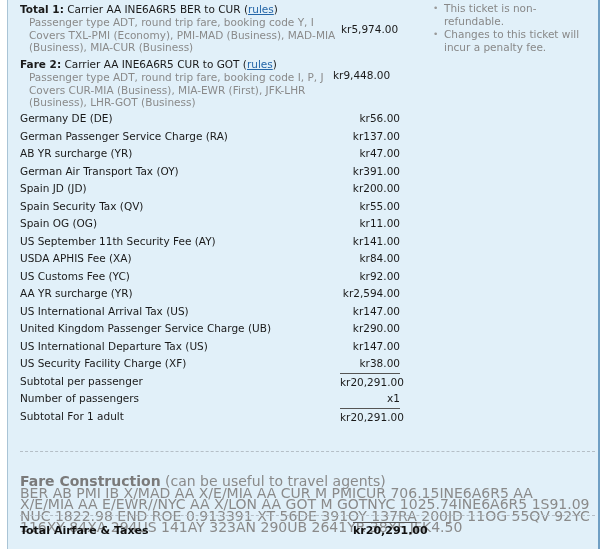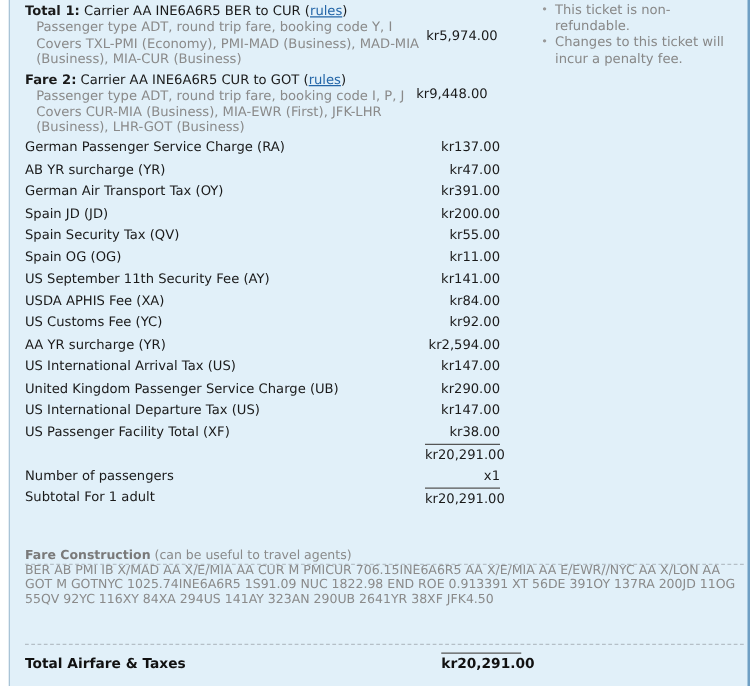--- a/index.html
+++ b/index.html
@@ -29,21 +29,21 @@
     .notes li::before { content: "\2022"; position: absolute; left: 0; top: 0; font-size: 9px; color: #999; }
     .rows { position: absolute; left: 20px; top: 110px; width: 380px; }
     .row { position: relative; height: 17.5px; line-height: 17.5px; color: #1a1a1a; }
     .row .lbl { position: absolute; left: 0; }
     .row .amt { position: absolute; right: 0; text-align: right; }
     .row.topline .amt { border-top: 1px solid #555; width: 60px; line-height: 16.5px; }
     .sep {
       position: absolute; left: 20px; width: 575px;
       border-top: 1px dashed #b5bfc7; height: 0;
     }
-    .fc { position: absolute; left: 20px; top: 439px; width: 570px; color: #8a8a8a; line-height: 11.5px; font-size: 10px; }
+    .fc { position: absolute; left: 20px; top: 476px; width: 570px; color: #8a8a8a; line-height: 11.5px; font-size: 14px; }
     .fc b { color: #7a7a7a; }
     .total { position: absolute; left: 20px; top: 524px; width: 380px; height: 20px; }
     .total .lbl { position: absolute; left: 0; font-weight: bold; font-size: 11px; color: #111; }
     .total .amt { position: absolute; left: 333px; width: 64px; font-weight: bold; font-size: 11px; color: #111; border-top: 1px solid #555; padding-top: 1px; top: -2px; }
   </style>
 </head>
 <body>
 
 <div class="panel"></div>
 
@@ -60,20 +60,24 @@
 <div class="fare-amount" style="top:69px; left:333px;">kr9,448.00</div>
 
 <div class="notes">
   <ul>
     <li>This ticket is non-refundable.</li>
     <li>Changes to this ticket will incur a penalty fee.</li>
   </ul>
 </div>
 
 <div class="rows">
+  <div class="row">
+      <span class="lbl">Germany DE (DE)</span>
+      <span class="amt">kr56.00</span>
+    </div>
   <div class="row">
       <span class="lbl">German Passenger Service Charge (RA)</span>
       <span class="amt">kr137.00</span>
     </div>
   <div class="row">
       <span class="lbl">AB YR surcharge (YR)</span>
       <span class="amt">kr47.00</span>
     </div>
   <div class="row">
       <span class="lbl">German Air Transport Tax (OY)</span>
@@ -113,24 +117,25 @@
     </div>
   <div class="row">
       <span class="lbl">United Kingdom Passenger Service Charge (UB)</span>
       <span class="amt">kr290.00</span>
     </div>
   <div class="row">
       <span class="lbl">US International Departure Tax (US)</span>
       <span class="amt">kr147.00</span>
     </div>
   <div class="row">
-      <span class="lbl">US Passenger Facility Total (XF)</span>
+      <span class="lbl">US Security Facility Charge (XF)</span>
       <span class="amt">kr38.00</span>
     </div>
   <div class="row topline">
+      <span class="lbl">Subtotal per passenger</span>
       <span class="amt">kr20,291.00</span>
     </div>
   <div class="row">
       <span class="lbl">Number of passengers</span>
       <span class="amt">x1</span>
     </div>
   <div class="row topline">
       <span class="lbl">Subtotal For 1 adult</span>
       <span class="amt">kr20,291.00</span>
     </div>

